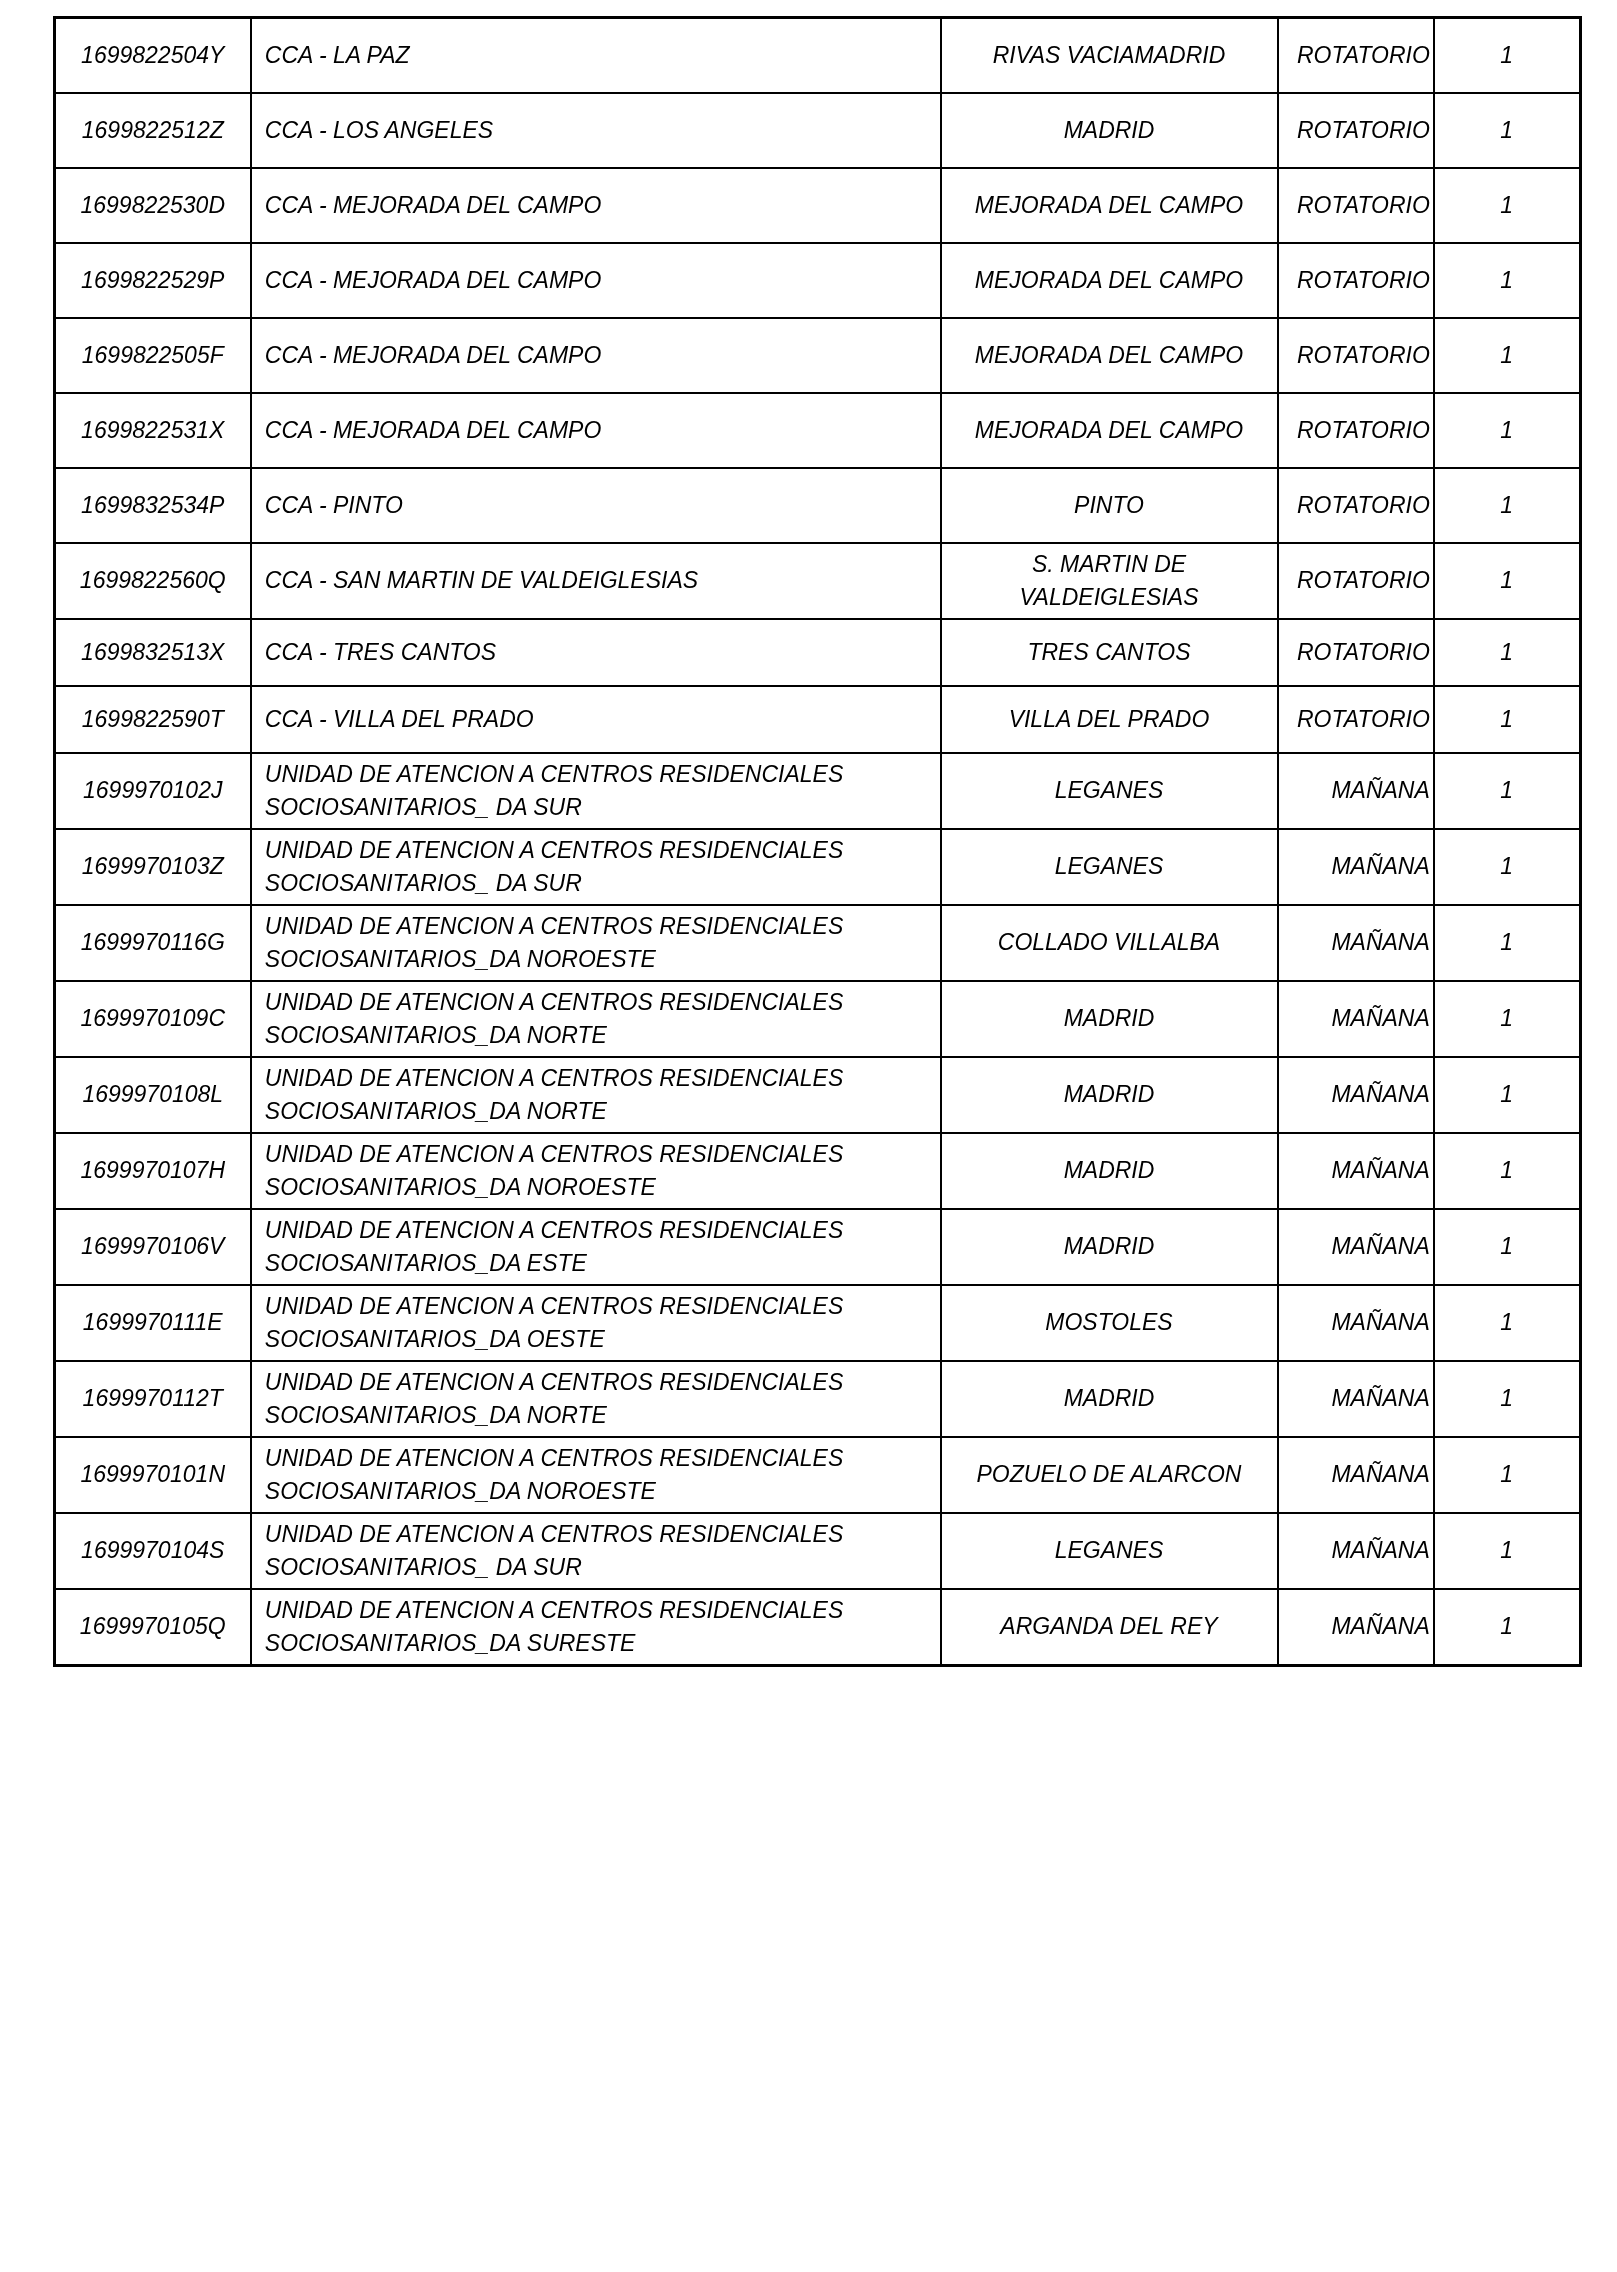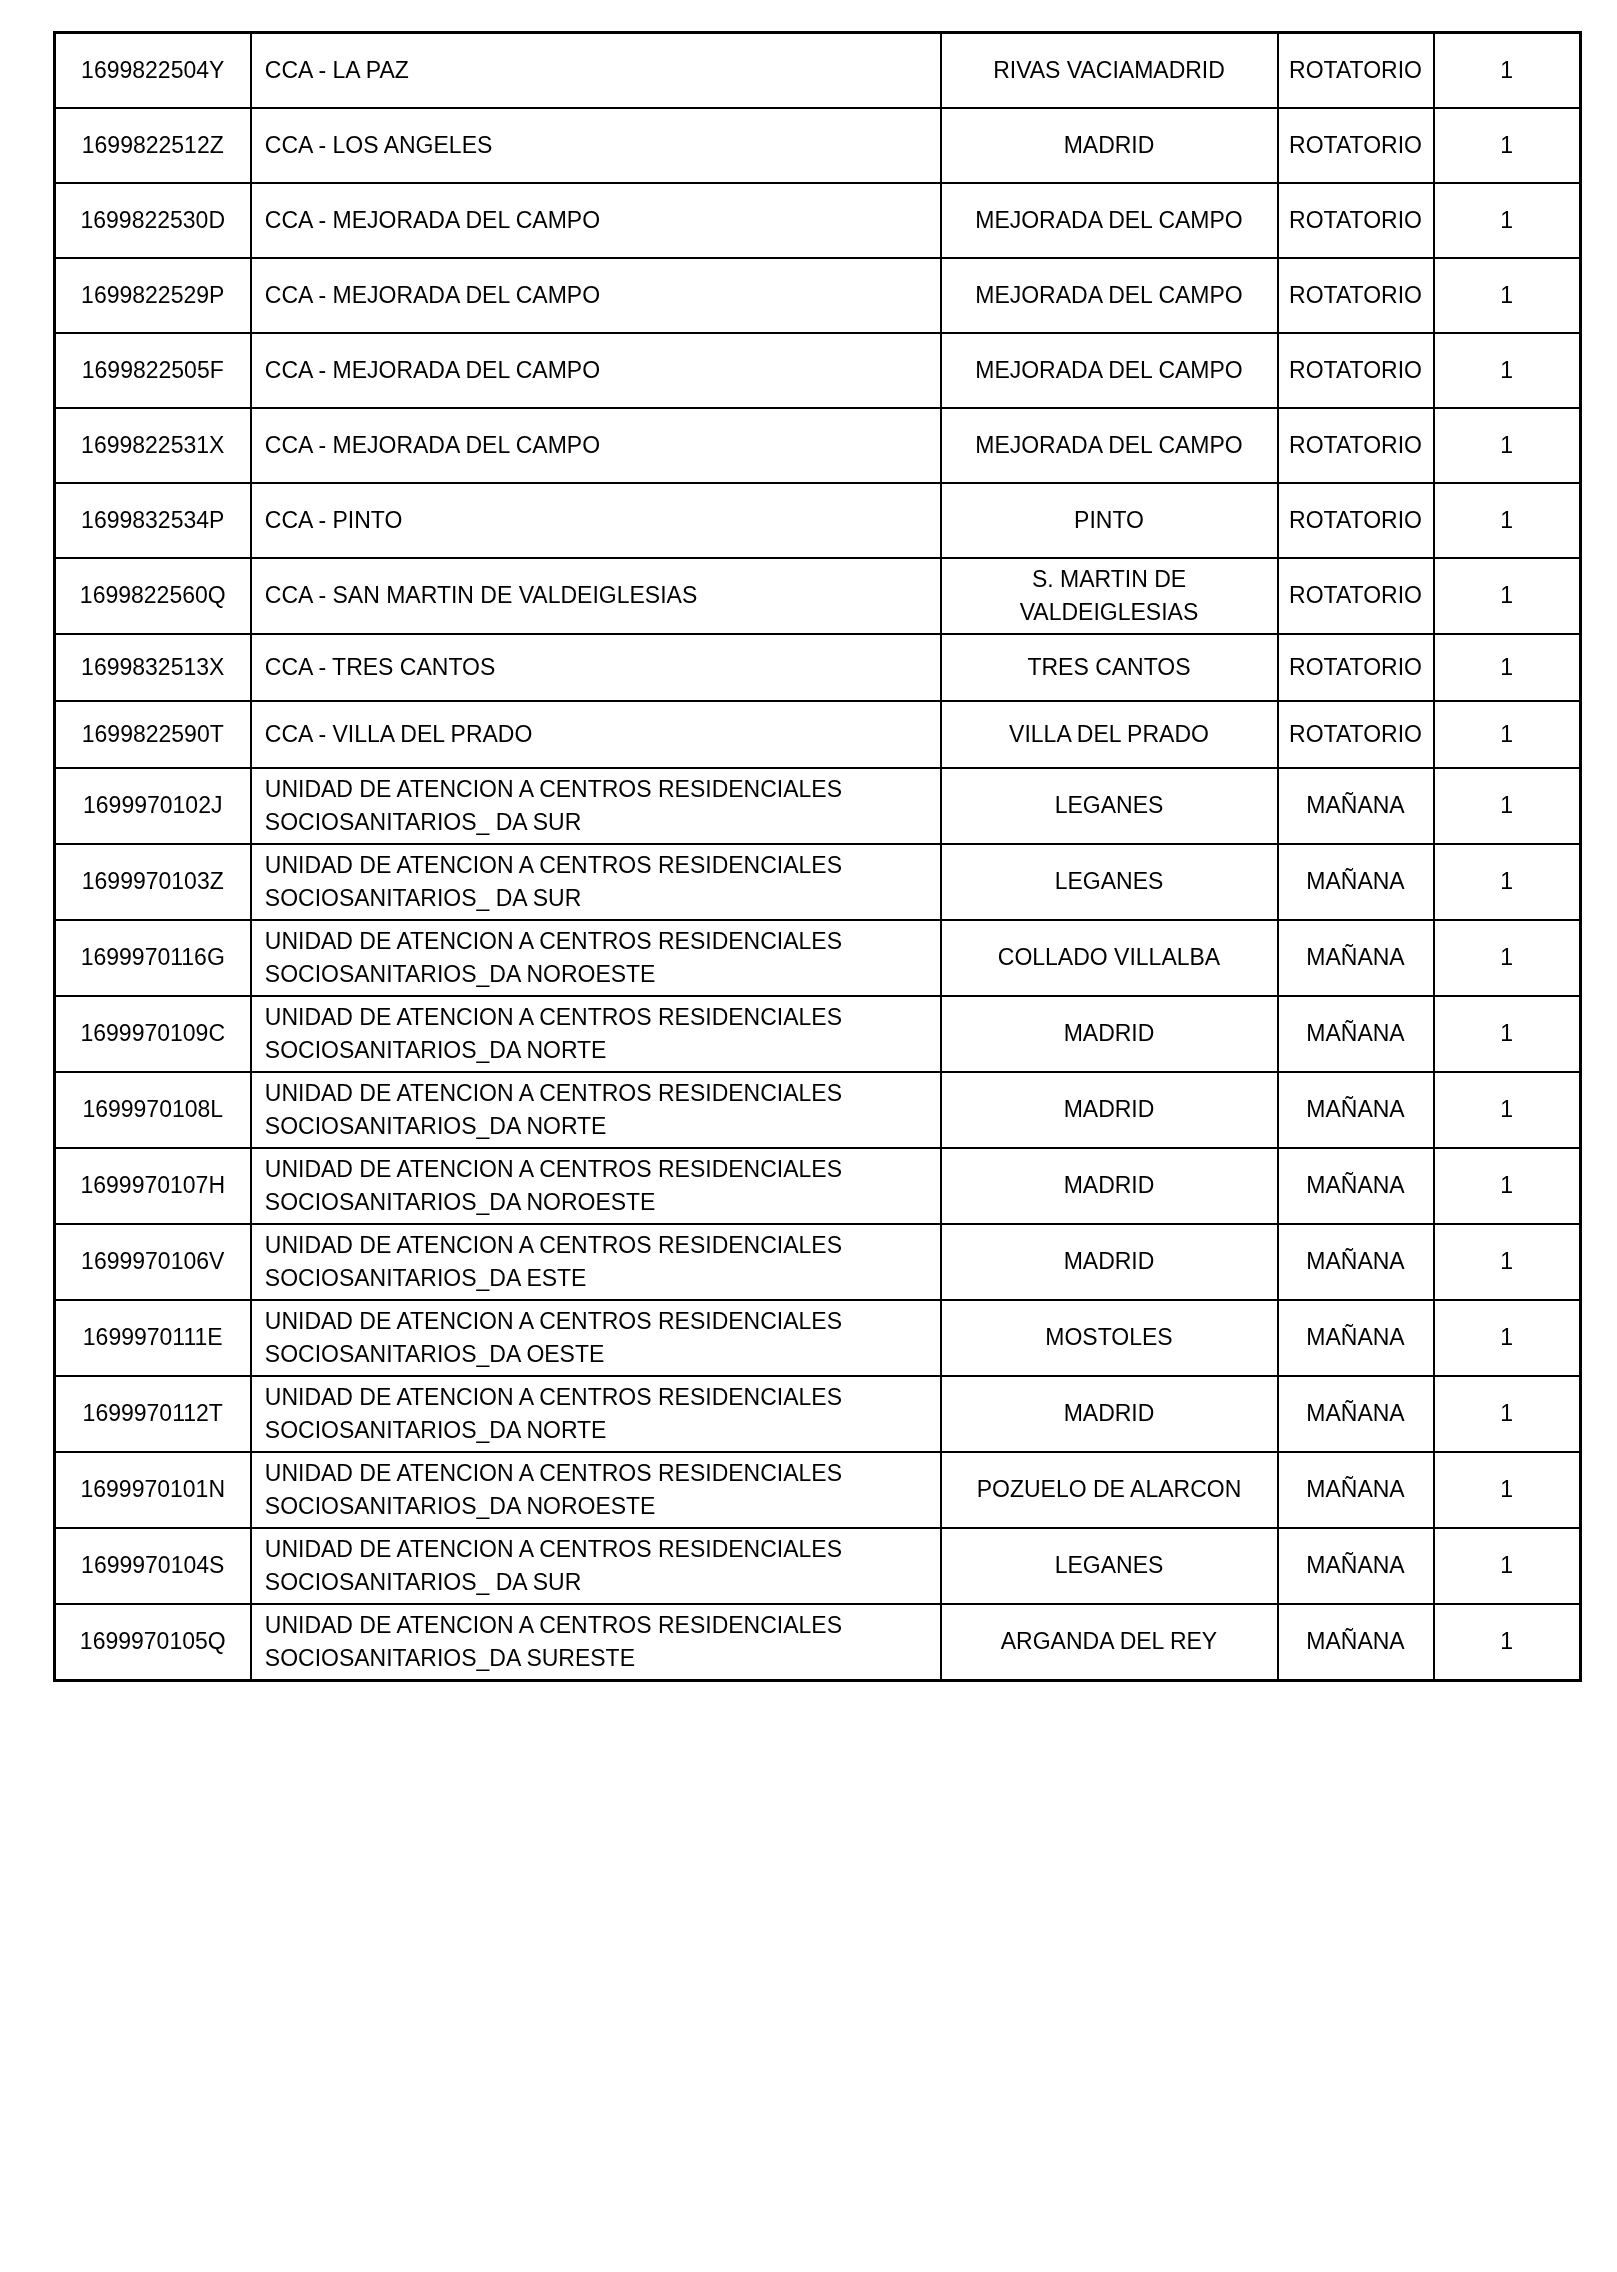--- a/index.html
+++ b/index.html
@@ -19,25 +19,26 @@
     position: absolute;
     left: 0;
     top: 0;
     width: 1618px;
     height: 2273px;
     background: #ffffff;
   }
   table.roster {
     position: absolute;
     left: 53px;
-    top: 31px;
+    top: 16px;
     width: 1525px;
     border-collapse: collapse;
     table-layout: fixed;
     border: 3.3px solid #000000;
+    font-style: italic;
   }
   table.roster td {
     border: 2.7px solid #000000;
     vertical-align: middle;
     font-size: 23px;
     line-height: 33px;
     color: #000000;
     overflow: hidden;
     word-wrap: break-word;
   }
@@ -54,21 +55,21 @@
   }
   td.cell-unit {
     text-align: left;
     padding: 4px 6.7px 4px 13.3px;
   }
   td.cell-location {
     text-align: center;
     padding: 4px 8px;
   }
   td.cell-shift {
-    text-align: center;
+    text-align: right;
     white-space: nowrap;
     padding: 0 2.7px;
   }
   td.cell-count {
     text-align: center;
     padding: 0 4px;
   }
 </style>
 </head>
 <body>

